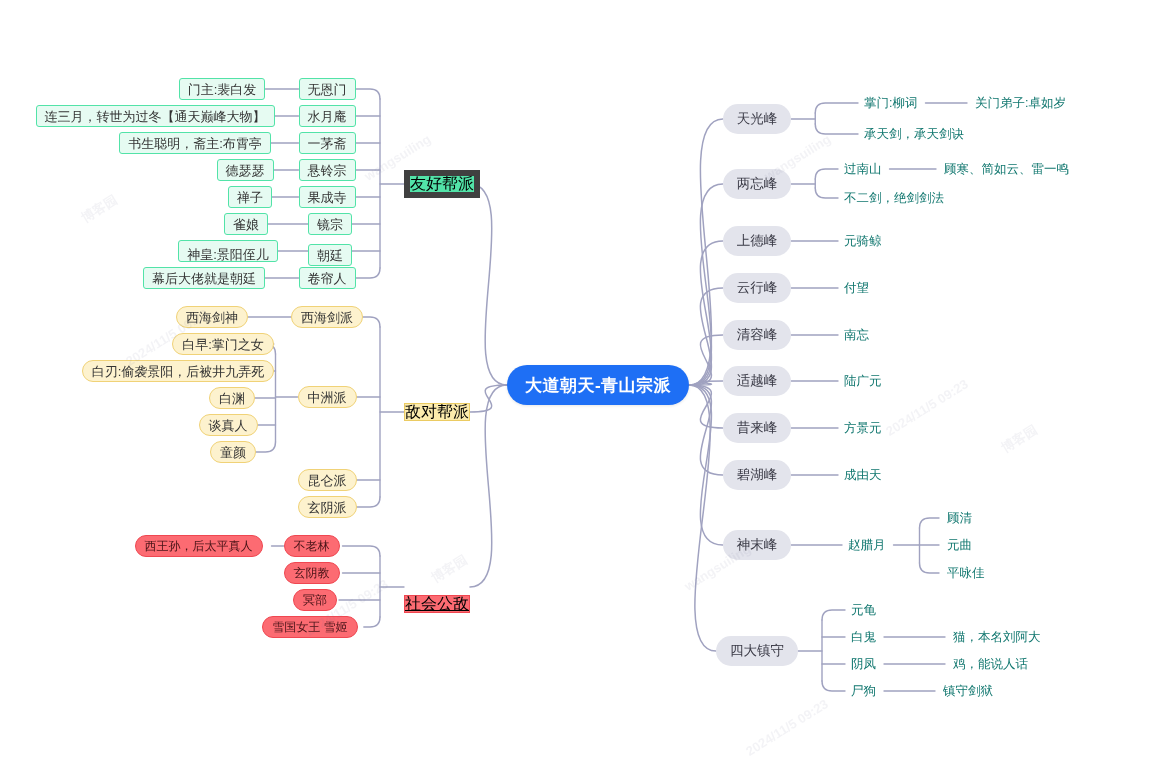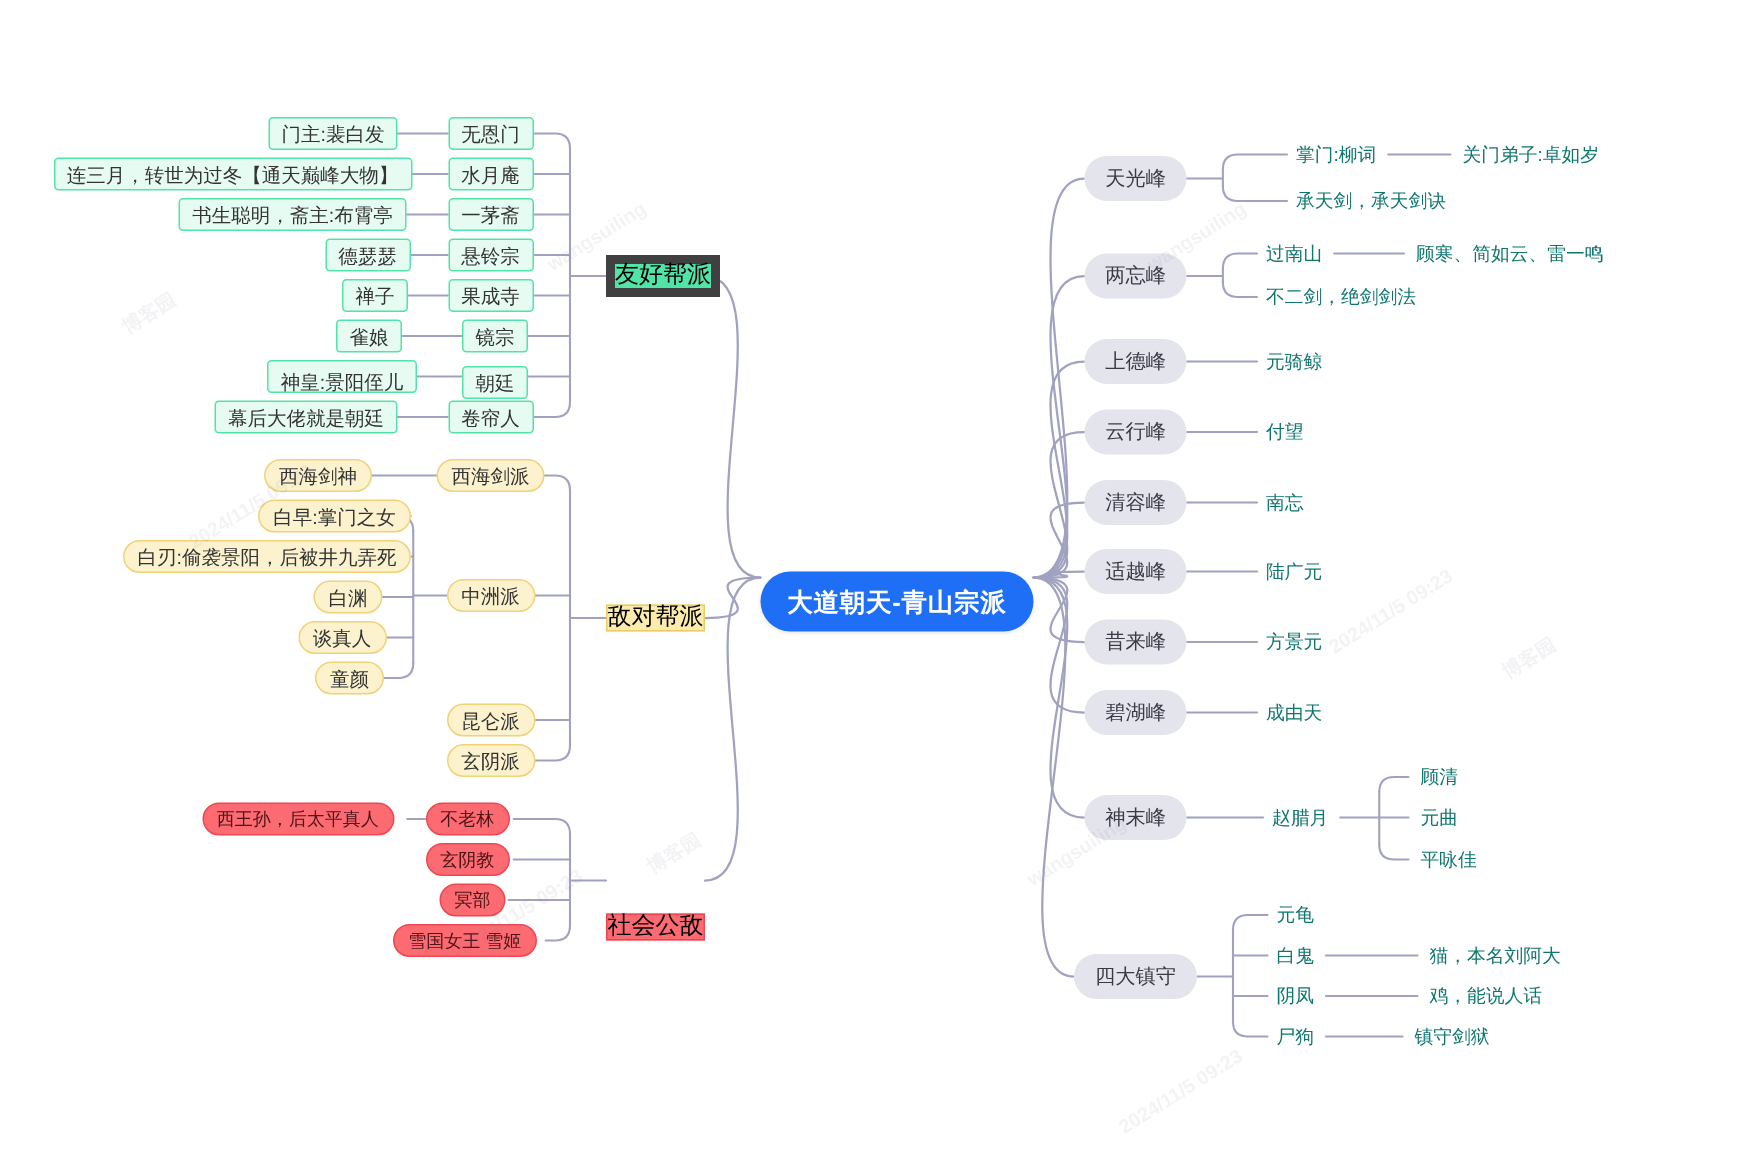--- a/index.html
+++ b/index.html
@@ -261,21 +261,21 @@
       </div>
       <div class="node n-yellow" style="top: 452px; left: 210px;">
         <span>童颜</span>
       </div>
       <div class="node n-yellow" style="top: 480px; left: 297.5px;">
         <span>昆仑派</span>
       </div>
       <div class="node n-yellow" style="top: 507px; left: 297.5px;">
         <span>玄阴派</span>
       </div>
-      <div class="node cat-red" style="top: 618px; left: 404px;">
+      <div class="node cat-red" style="top: 604px; left: 404px; text-decoration: underline;">
         <span>社会公敌</span>
       </div>
       <div class="node n-red" style="top: 546px; left: 283.5px;">
         <span>不老林</span>
       </div>
       <div class="node n-red" style="top: 546px; left: 134.5px;">
         <span>西王孙，后太平真人</span>
       </div>
       <div class="node n-red" style="top: 573px; left: 283.5px;">
         <span>玄阴教</span>
@@ -378,21 +378,21 @@
       </div>
       <div class="node n-text" style="top: 664px; left: 953px;">
         <span>鸡，能说人话</span>
       </div>
       <div class="node n-text" style="top: 691px; left: 851px;">
         <span>尸狗</span>
       </div>
       <div class="node n-text" style="top: 691px; left: 943px;">
         <span>镇守剑狱</span>
       </div>
-      <div class="node n-root" style="top: 385px; left: 506.914px; margin-top: 16px;">
+      <div class="node n-root" style="top: 385px; left: 506.914px;">
         <span>大道朝天-青山宗派</span>
       </div>
     </div>
   <div id="marks">
       <div class="wm" style="left: 80px; top: 200px; transform: rotate(-32deg);">博客园</div>
       <div class="wm" style="left: 120px; top: 330px; transform: rotate(-32deg);">2024/11/5 09:23</div>
       <div class="wm" style="left: 360px; top: 150px; transform: rotate(-32deg);">wangsuiling</div>
       <div class="wm" style="left: 430px; top: 560px; transform: rotate(-32deg);">博客园</div>
       <div class="wm" style="left: 300px; top: 600px; transform: rotate(-32deg);">2024/11/5 09:23</div>
       <div class="wm" style="left: 760px; top: 150px; transform: rotate(-32deg);">wangsuiling</div>

